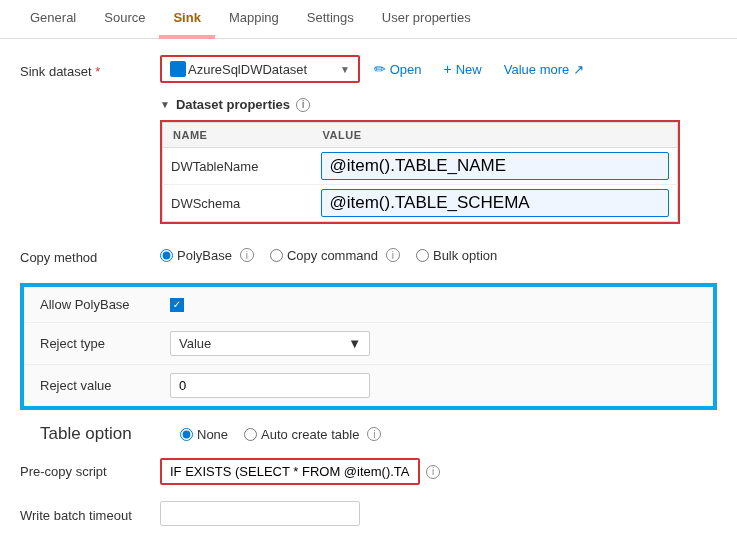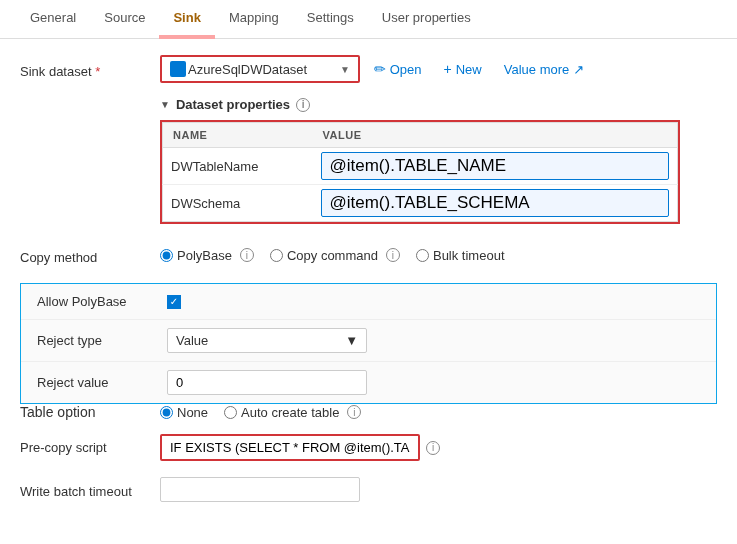--- a/index.html
+++ b/index.html
@@ -198,21 +198,22 @@
       font-size: 13px;
       cursor: pointer;
     }
     .radio-item input[type="radio"] {
       accent-color: #0078d4;
       cursor: pointer;
     }
 
     
     .indented-section {
-      border: 1px solid #0ea5e9;
+      border: 4px solid #0ea5e9;
+      margin-bottom: 14px;
       background: #fafafa;
     }
     .indented-row {
       display: flex;
       align-items: center;
       padding: 8px 16px;
       border-bottom: 1px solid #eee;
       min-height: 36px;
     }
     .indented-row:last-child {
@@ -272,22 +273,23 @@
     }
 
     
     .table-option-row {
       display: flex;
       align-items: center;
       margin-bottom: 14px;
     }
     .table-option-label {
       width: 140px;
-      font-size: 14px;
-      color: #333;
+      font-size: 17px;
+      color: #333;
+      margin-left: 20px;
     }
 
     
     .precopy-row {
       display: flex;
       align-items: center;
       margin-bottom: 14px;
     }
     .precopy-label {
       width: 140px;
@@ -413,21 +415,21 @@
           <span>PolyBase</span>
           <span class="info-icon" style="margin-left:4px;">i</span>
         </label>
         <label class="radio-item">
           <input type="radio" name="copy-method" style="">
           <span>Copy command</span>
           <span class="info-icon" style="margin-left:4px;">i</span>
         </label>
         <label class="radio-item">
           <input type="radio" name="copy-method" style="">
-          <span>Bulk timeout</span>
+          <span>Bulk option</span>
         </label>
       </div>
     </div>
   </div>
 
   <div class="indented-section">
     <div class="indented-row">
       <div class="indented-label">Allow PolyBase</div>
       <div class="indented-content">
         <div class="blue-checkbox">✓</div>

